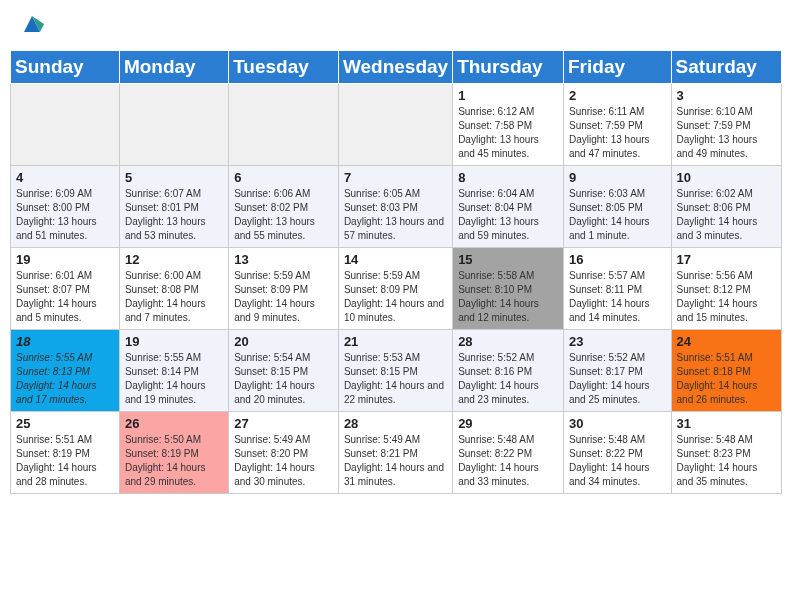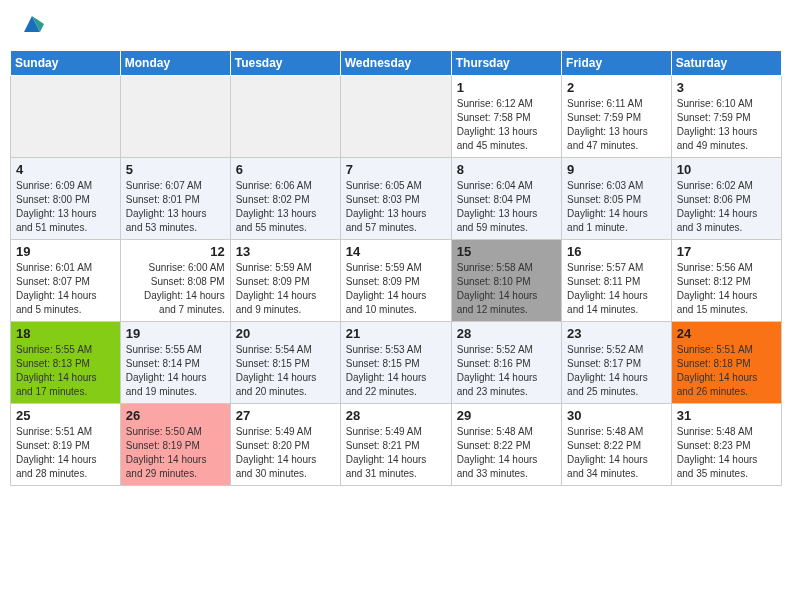--- a/index.html
+++ b/index.html
@@ -41,21 +41,21 @@
     .calendar {
       width: 100%;
       border-collapse: collapse;
       font-size: 11px;
     }
     .calendar thead th {
       background-color: #2a7dd1;
       color: #fff;
       padding: 5px 4px;
       text-align: left;
-      font-size: 12px;
+      font-size: 19px;
       font-weight: bold;
       border: 1px solid #fff;
     }
     .calendar tbody td {
       border: 1px solid #ccc;
       vertical-align: top;
       padding: 4px 5px;
       width: 113px;
       min-height: 80px;
       background: #fff;
@@ -160,21 +160,21 @@
         <td style="background: rgb(240, 244, 250);">
           <div class="day-number">10</div>
           <div class="day-info">Sunrise: 6:02 AM<br>Sunset: 8:06 PM<br>Daylight: 14 hours and 3 minutes.</div>
         </td>
       </tr>
       <tr>
         <td style="background: rgb(255, 255, 255);">
           <div class="day-number">19</div>
           <div class="day-info">Sunrise: 6:01 AM<br>Sunset: 8:07 PM<br>Daylight: 14 hours and 5 minutes.</div>
         </td>
-        <td style="background: rgb(255, 255, 255); text-align: right;">
+        <td style="background: rgb(255, 255, 255);">
           <div class="day-number">12</div>
           <div class="day-info">Sunrise: 6:00 AM<br>Sunset: 8:08 PM<br>Daylight: 14 hours and 7 minutes.</div>
         </td>
         <td style="background: rgb(255, 255, 255); margin-left: 36px;">
           <div class="day-number">13</div>
           <div class="day-info">Sunrise: 5:59 AM<br>Sunset: 8:09 PM<br>Daylight: 14 hours and 9 minutes.</div>
         </td>
         <td style="background: rgb(255, 255, 255);">
           <div class="day-number">14</div>
           <div class="day-info">Sunrise: 5:59 AM<br>Sunset: 8:09 PM<br>Daylight: 14 hours and 10 minutes.</div>
@@ -186,21 +186,21 @@
         <td style="background: rgb(255, 255, 255);">
           <div class="day-number">16</div>
           <div class="day-info">Sunrise: 5:57 AM<br>Sunset: 8:11 PM<br>Daylight: 14 hours and 14 minutes.</div>
         </td>
         <td style="background: rgb(255, 255, 255);">
           <div class="day-number">17</div>
           <div class="day-info">Sunrise: 5:56 AM<br>Sunset: 8:12 PM<br>Daylight: 14 hours and 15 minutes.</div>
         </td>
       </tr>
       <tr>
-        <td style="background: #84cc16;">
+        <td style="background: #0ea5e9; font-style: italic;">
           <div class="day-number">18</div>
           <div class="day-info">Sunrise: 5:55 AM<br>Sunset: 8:13 PM<br>Daylight: 14 hours and 17 minutes.</div>
         </td>
         <td style="background: rgb(240, 244, 250);">
           <div class="day-number">19</div>
           <div class="day-info">Sunrise: 5:55 AM<br>Sunset: 8:14 PM<br>Daylight: 14 hours and 19 minutes.</div>
         </td>
         <td style="background: rgb(240, 244, 250);">
           <div class="day-number">20</div>
           <div class="day-info">Sunrise: 5:54 AM<br>Sunset: 8:15 PM<br>Daylight: 14 hours and 20 minutes.</div>

